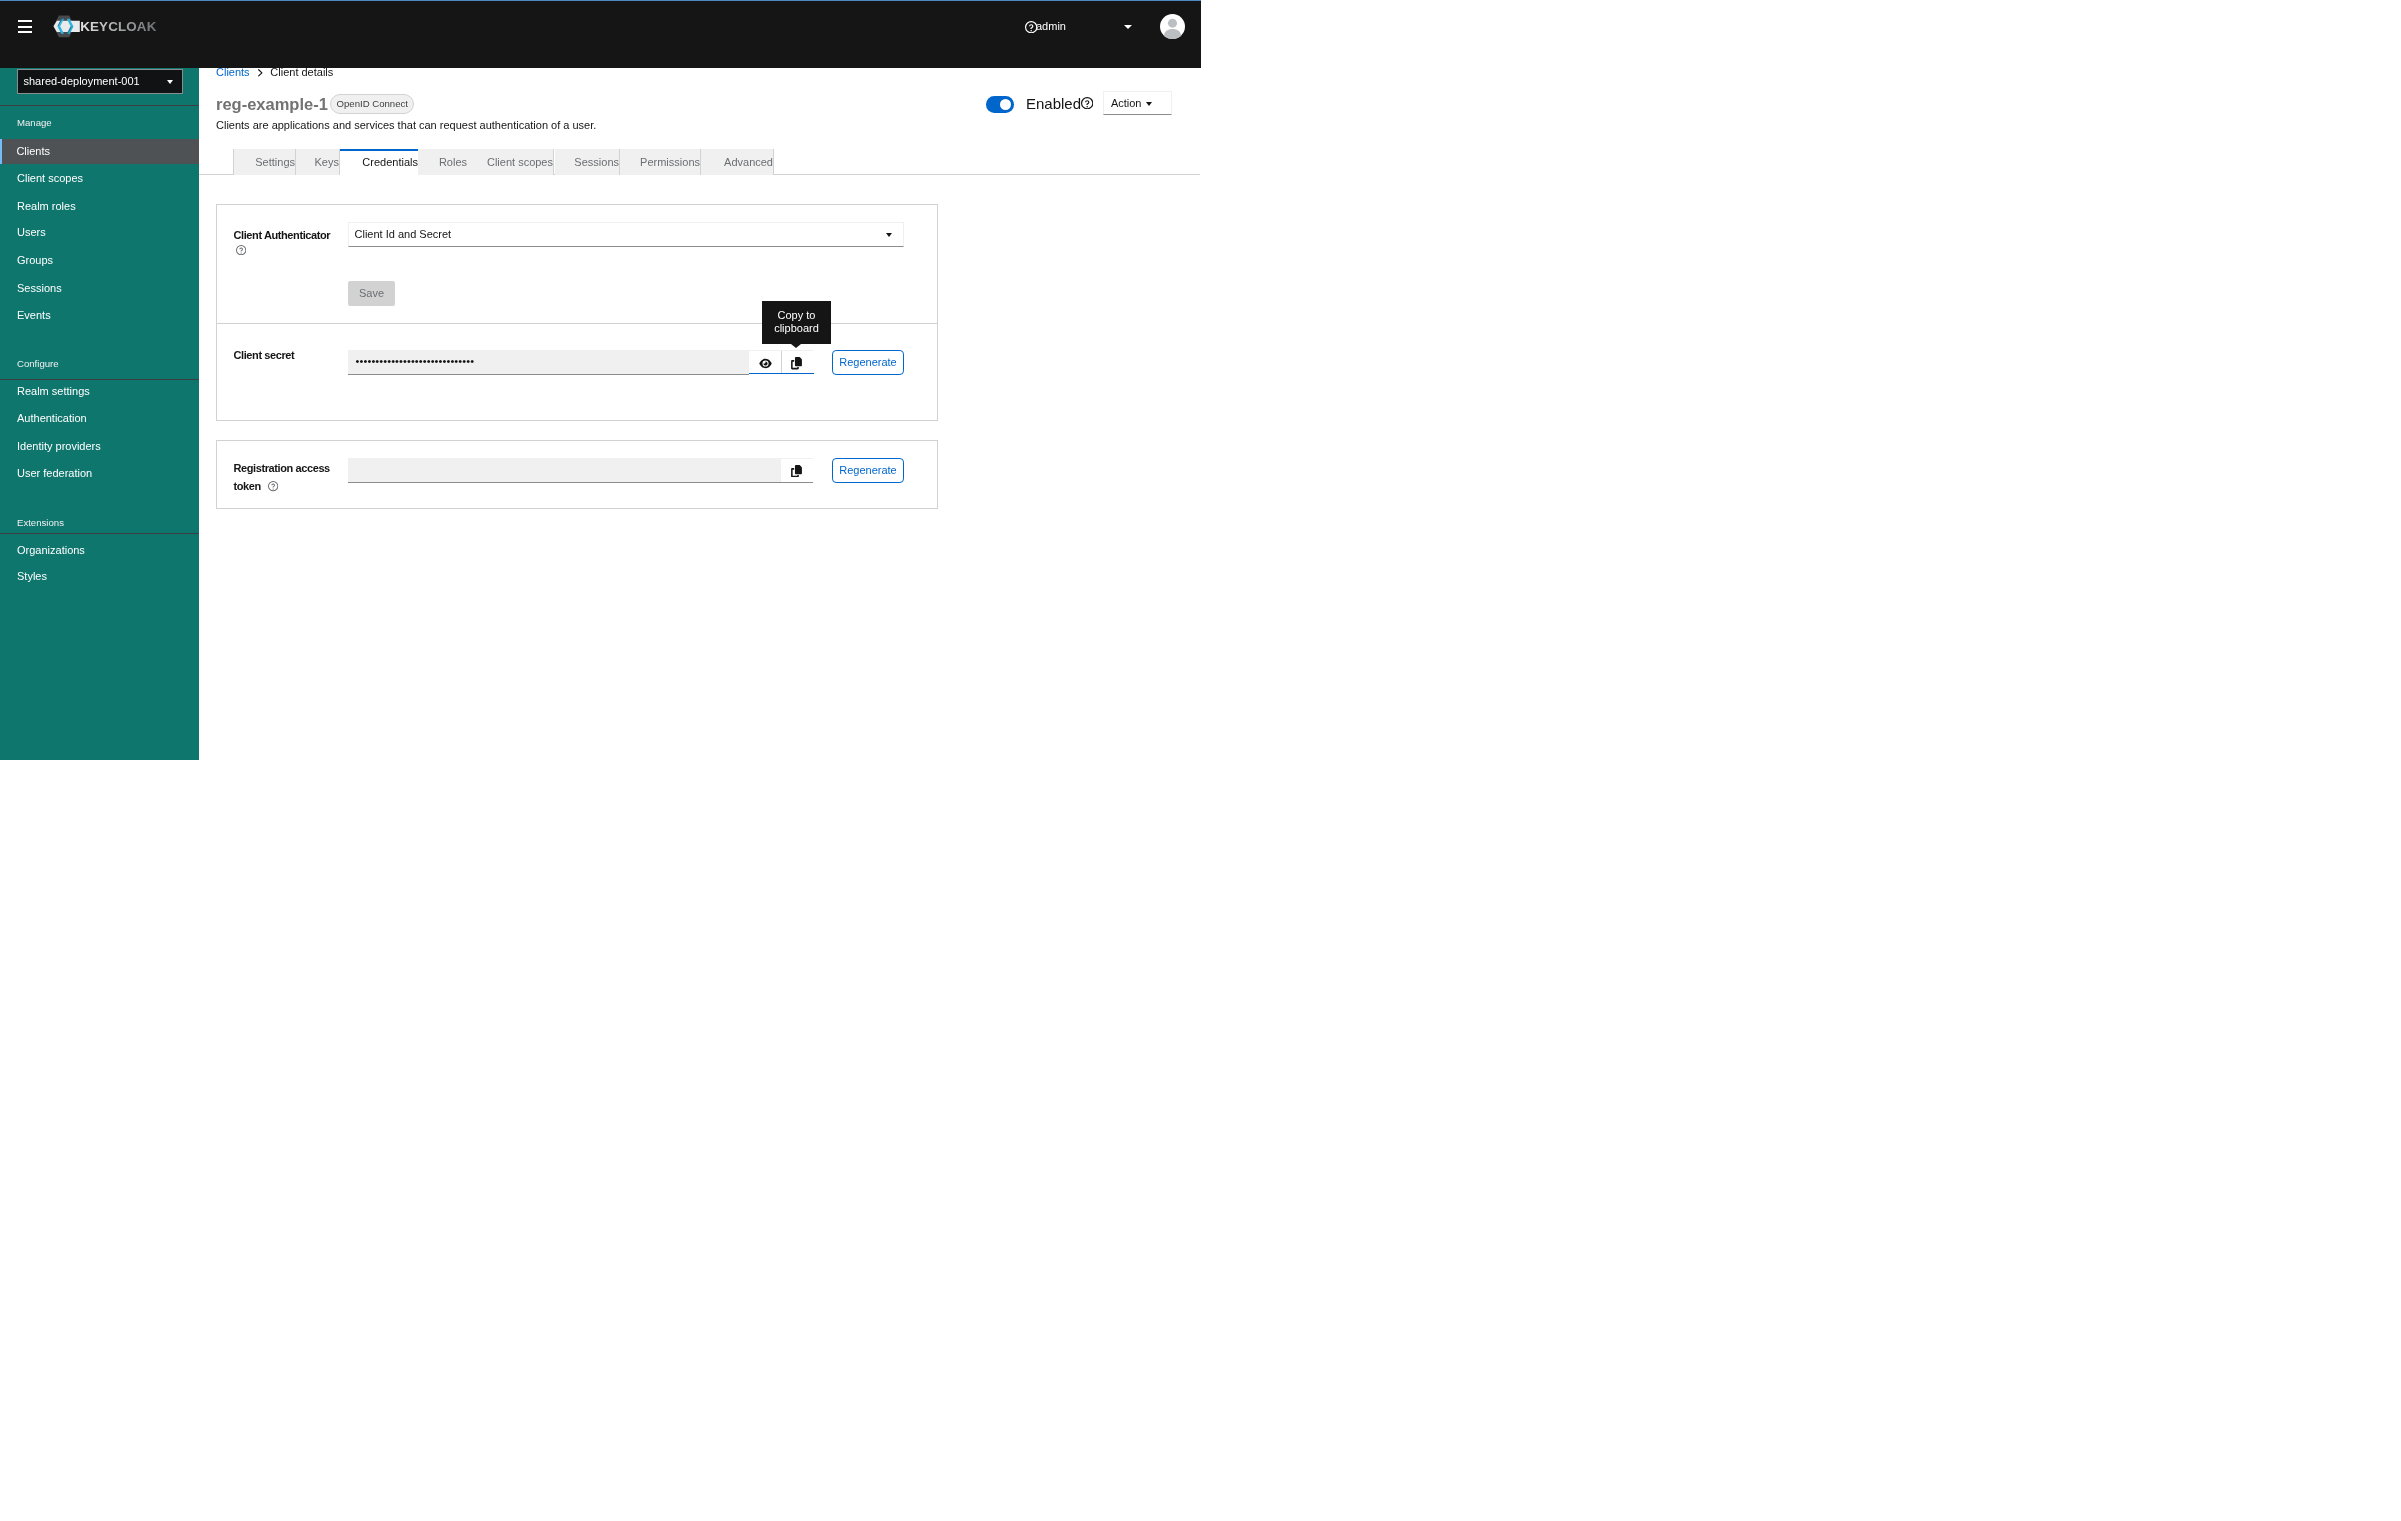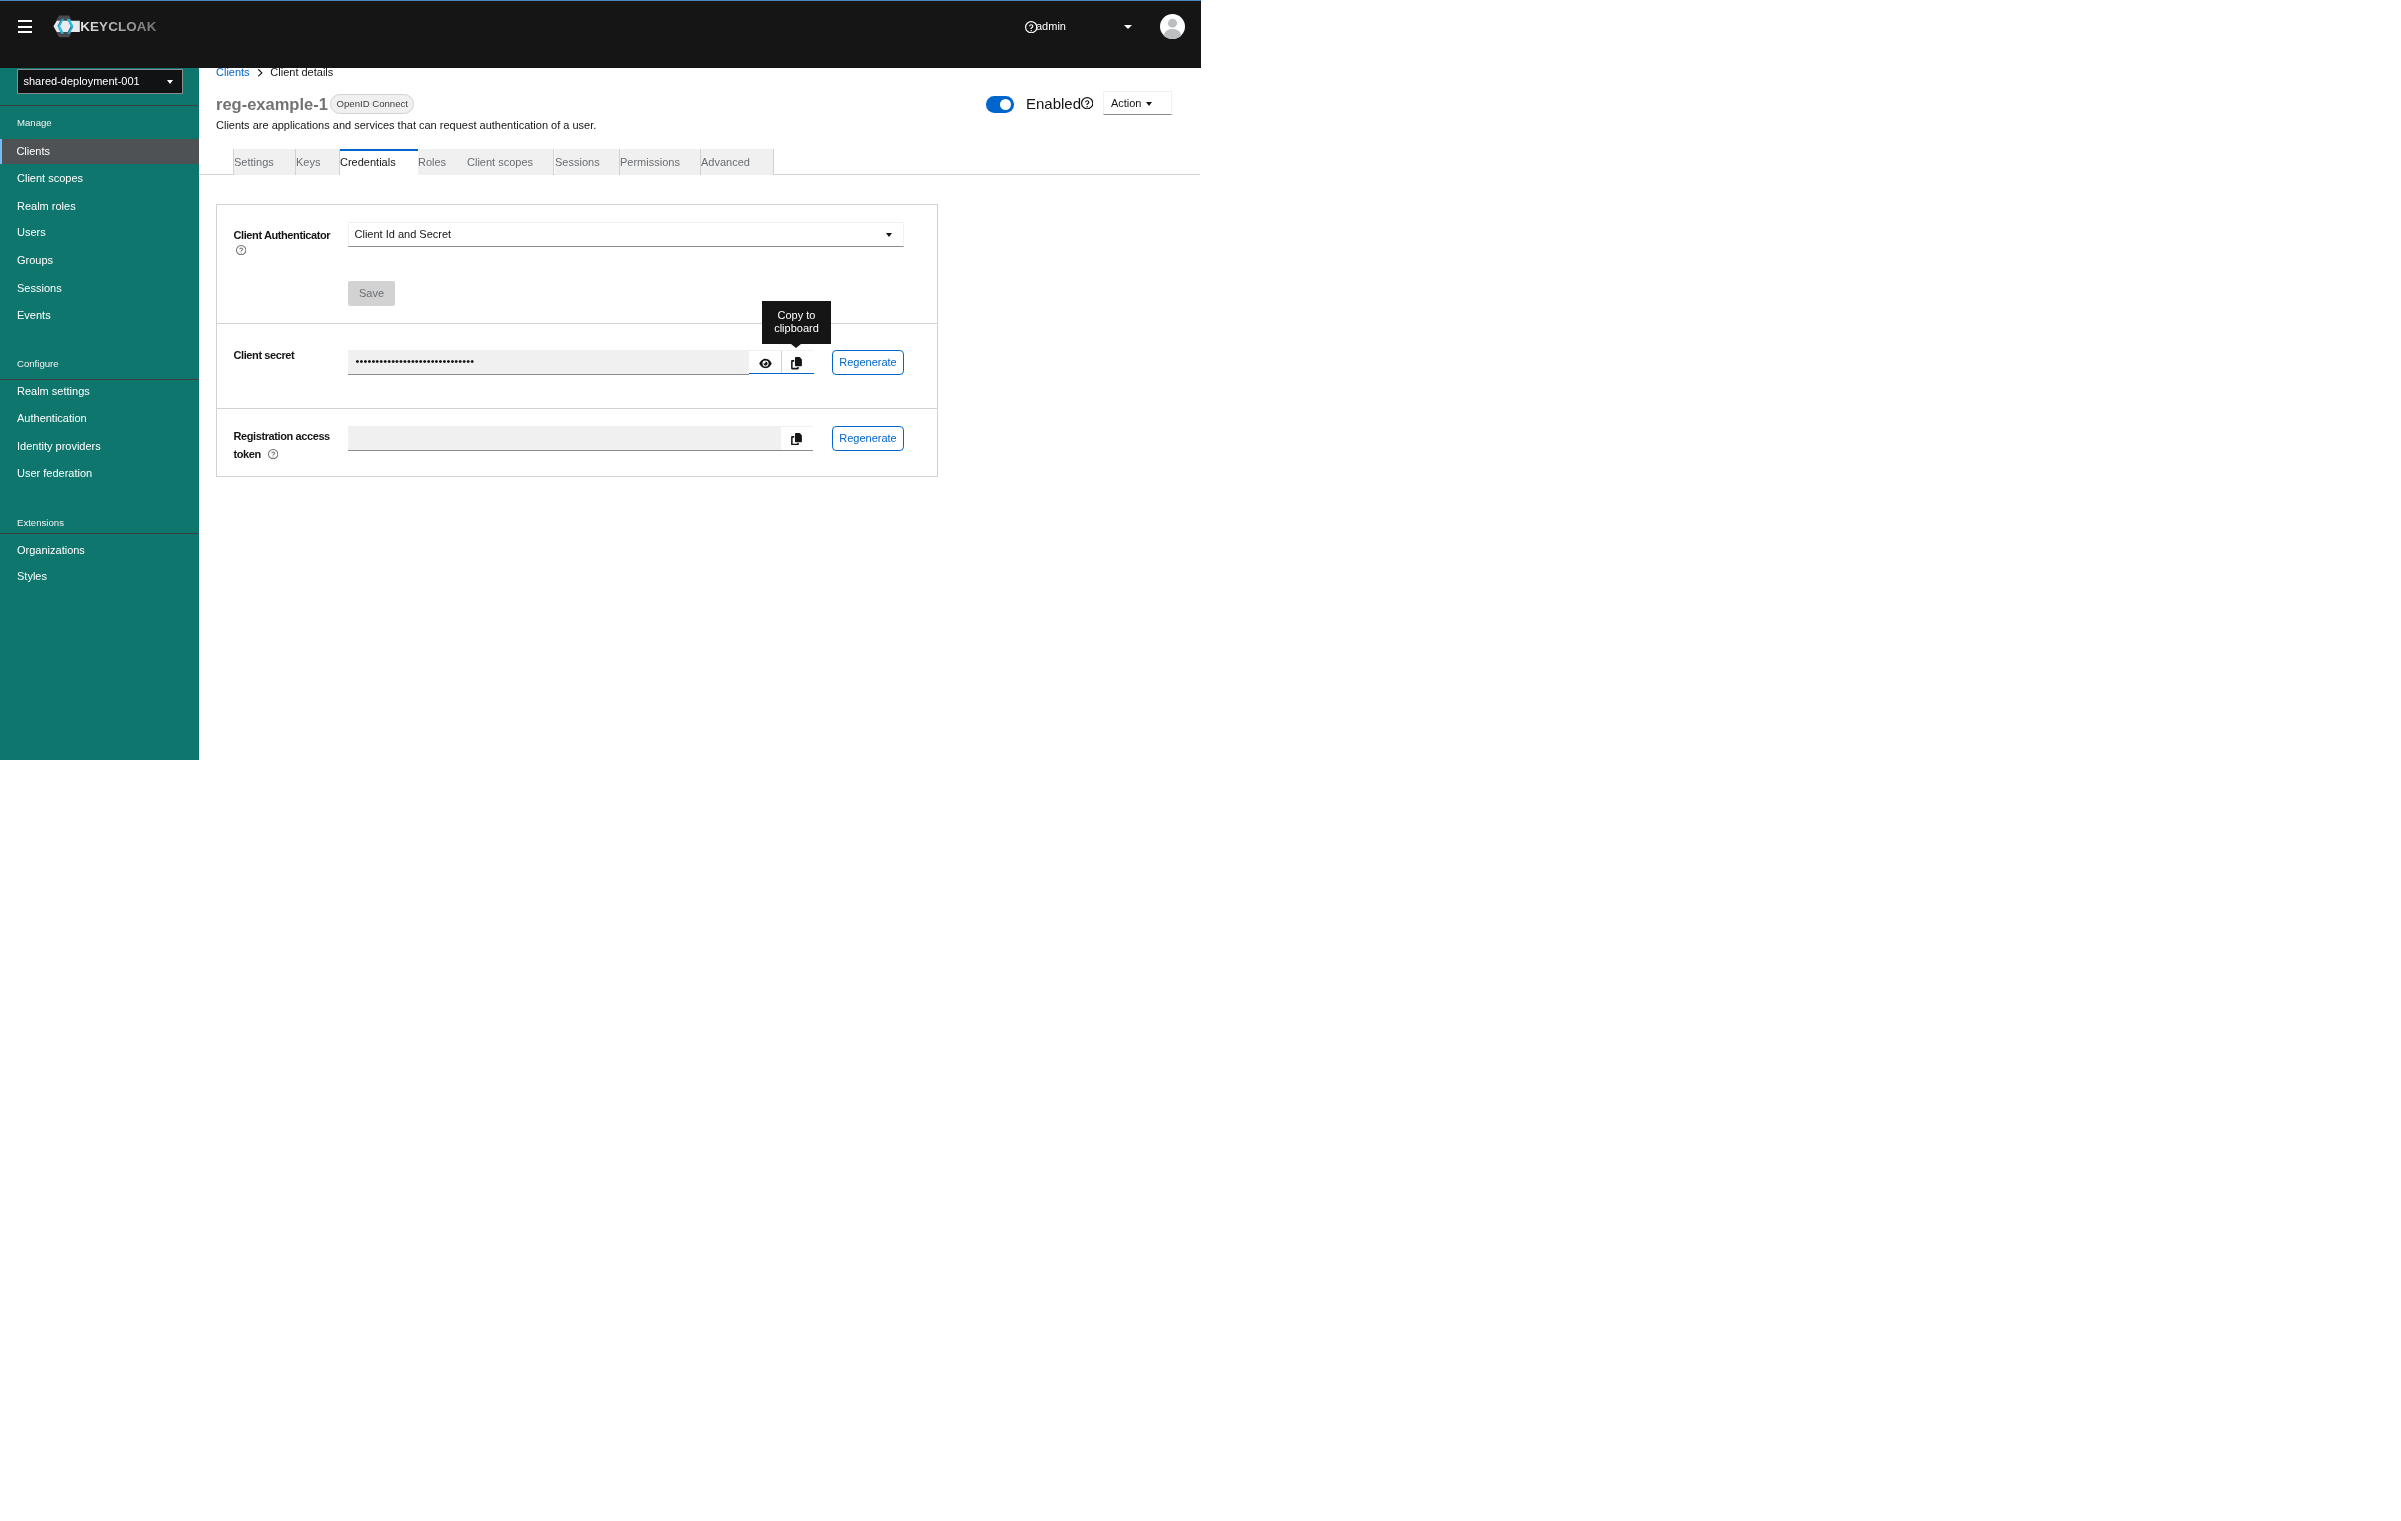--- a/index.html
+++ b/index.html
@@ -37,27 +37,27 @@
 #subtitle{position:absolute;left:17px;top:67px;font-size:11px;color:#151515;height:12.4px;line-height:12.4px}
 #switch{position:absolute;left:787px;top:44px;width:27.5px;height:16.5px;border-radius:8.3px;background:#0066cc}
 #switch .knob{position:absolute;right:2.8px;top:2.8px;width:11px;height:11px;border-radius:50%;background:#fff}
 #enabledTxt{position:absolute;left:827px;top:46px;font-size:15px;color:#151515;height:12.4px;line-height:12.4px}
 #helpHdr{position:absolute;left:882px;top:45px;width:12.4px;height:12.4px}
 #actionBtn{position:absolute;left:904px;top:39px;width:69px;height:24px;background:#fff;border:0.7px solid #f0f0f0;border-bottom-color:#8a8d90;font-size:11px;color:#151515;text-align:left;padding-left:6.9px;line-height:23px}
 #actionBtn .crt{position:absolute;right:19px;top:9.6px;width:0;height:0;border-left:3.8px solid transparent;border-right:3.8px solid transparent;border-top:4.5px solid #151515}
 
 #tabs{position:absolute;left:0;top:97px;width:1001px;height:26px}
 #tabs .bline{position:absolute;left:0;bottom:0;width:1001px;height:0.7px;background:#d2d2d2}
-.tab{position:absolute;top:0;height:26px;background:#f0f0f0;font-size:11px;color:#6a6e73;text-align:left;line-height:26px;border-right:0.7px solid #d2d2d2}
+.tab{position:absolute;top:0;height:26px;background:#f0f0f0;font-size:11px;color:#6a6e73;text-align:right;line-height:26px;border-right:0.7px solid #d2d2d2}
 .tab.first{border-left:0.7px solid #d2d2d2}
 .tab.active{background:#fff;color:#151515;border-top:2.1px solid #0066cc;line-height:23px;border-right:none;z-index:2}
 
 .card{position:absolute;left:17px;width:722px;background:#fff;border:0.7px solid #d2d2d2}
 #card1{top:152px;height:217px}
-#card2{top:356px;height:69px}
+#card2{top:388px;height:69px}
 .flabel{position:absolute;font-size:11px;font-weight:bold;color:#151515;height:12.4px;line-height:12.4px;letter-spacing:-0.4px}
 
 #csel{position:absolute;left:131px;top:17px;width:556px;height:25px;background:#fff;border:0.7px solid #f0f0f0;border-bottom:0.7px solid #8a8d90;font-size:11px;color:#151515;line-height:23.4px;padding-left:5.5px}
 #csel .crt{position:absolute;right:11px;top:10.3px;width:0;height:0;border-left:3.8px solid transparent;border-right:3.8px solid transparent;border-top:4.5px solid #151515}
 #saveBtn{position:absolute;left:131px;top:76px;width:47px;height:25px;border-radius:2.1px;background:#d2d2d2;color:#6a6e73;font-size:11px;text-align:center;line-height:25px}
 #c1div{position:absolute;left:0;top:118px;width:721px;height:0.7px;background:#d2d2d2}
 
 .ginput{position:absolute;background:#f0f0f0;border-bottom:0.7px solid #8a8d90;height:25px}
 .ctlbtn{position:absolute;background:#fff;border-top:0.7px solid #f0f0f0;height:23.4px;width:32px}
 .regen{position:absolute;width:72px;height:25px;border:0.7px solid #0066cc;border-radius:4.1px;background:#fff;color:#0066cc;font-size:11px;text-align:center;line-height:23.4px}

